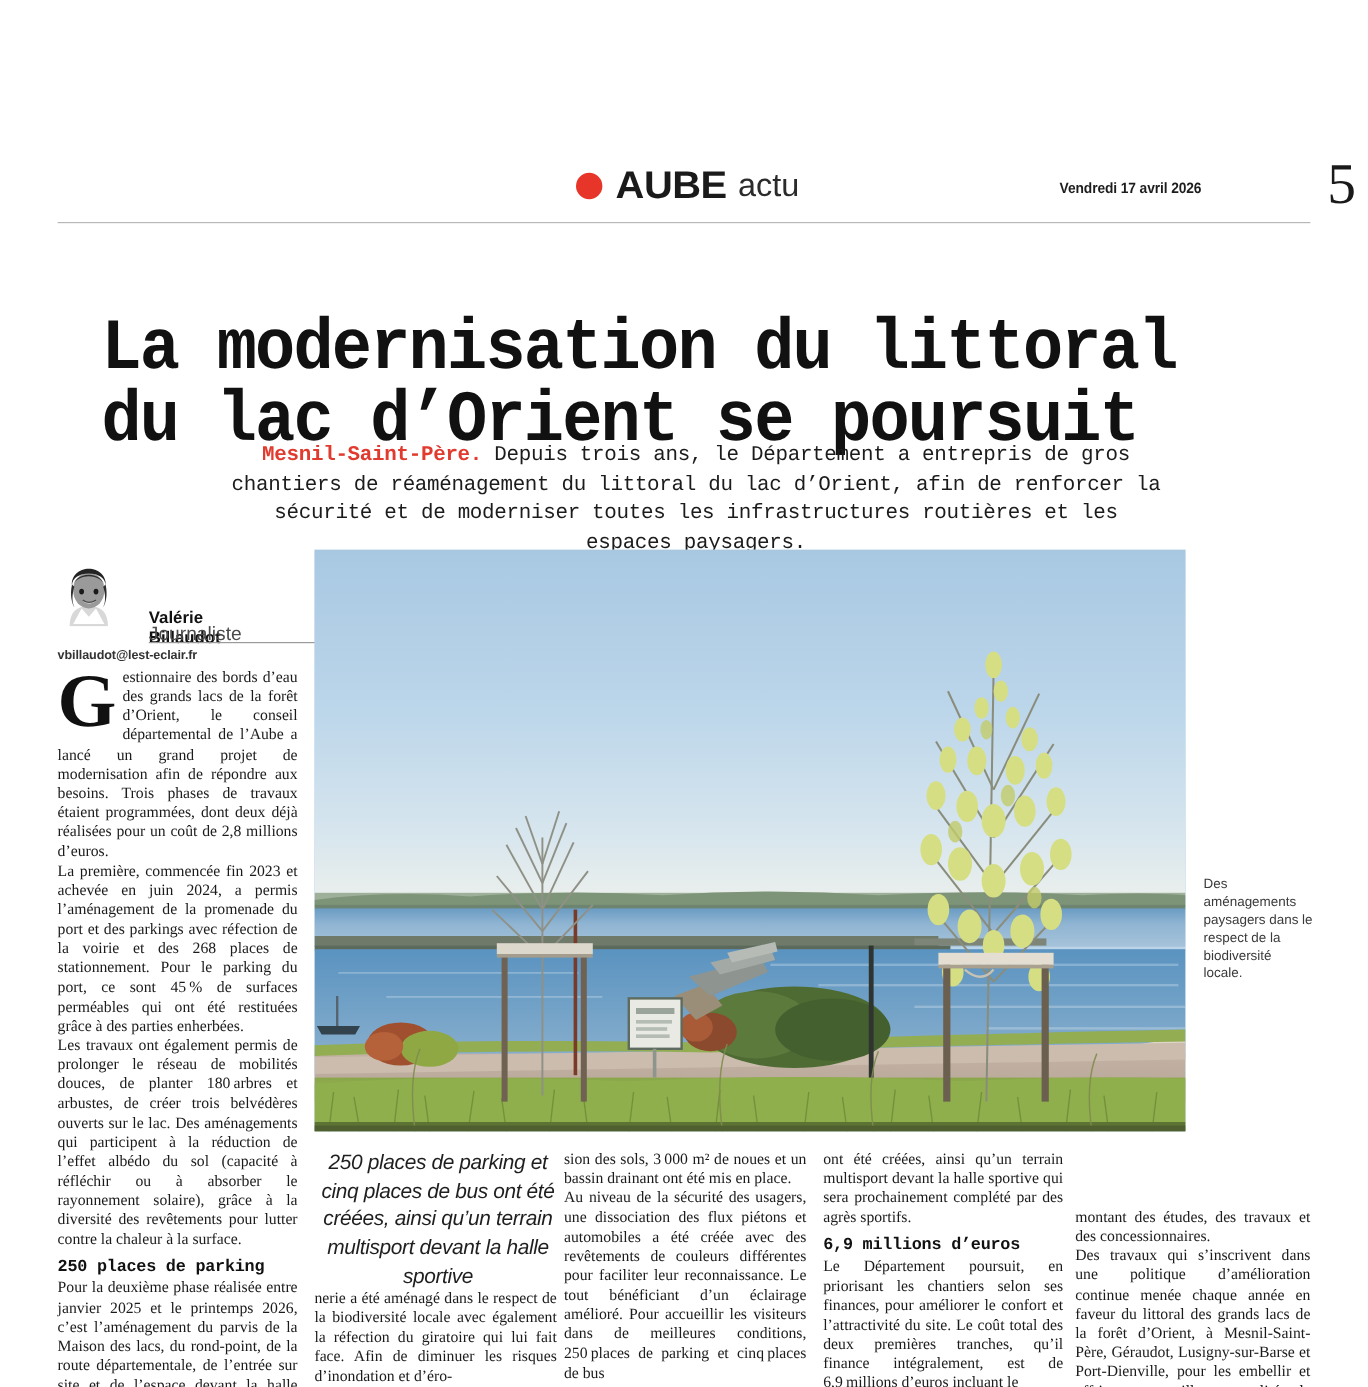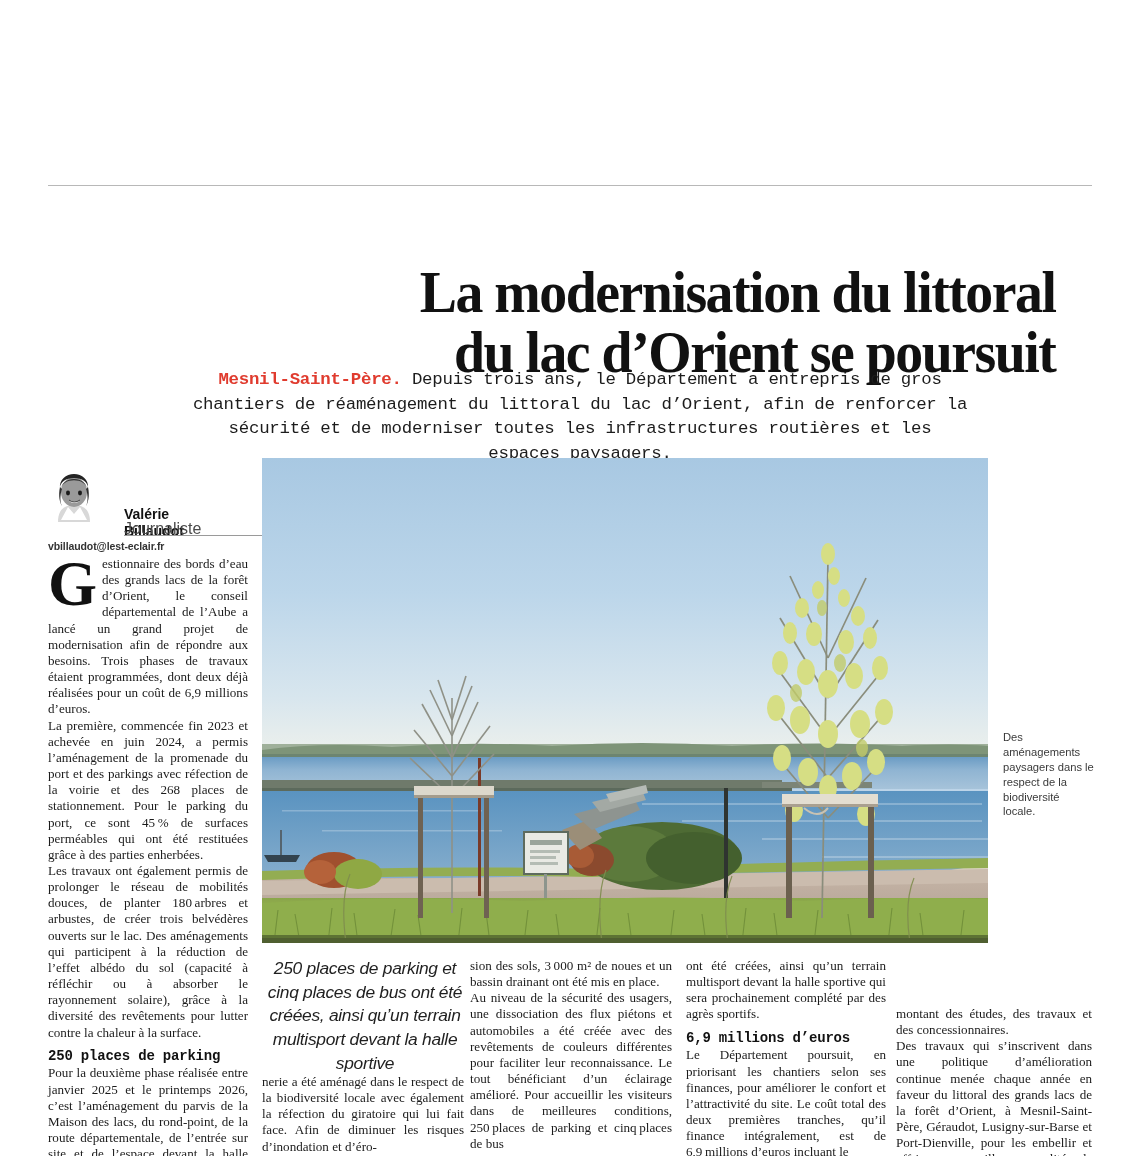--- a/index.html
+++ b/index.html
@@ -19,22 +19,22 @@
     letter-spacing:-0.4px;color:#1a1a1a;line-height:1;transform:scaleX(1.04);transform-origin:left center;}
   .mast-actu{font-family:"Liberation Sans", sans-serif;font-weight:400;font-size:27px;color:#2b2b2b;
     line-height:1;margin-left:2px;}
   .mast-date{position:absolute;left:835px;top:12px;font-family:"Liberation Sans", sans-serif;
     font-size:12.5px;font-weight:600;color:#1d1d1d;letter-spacing:-0.1px;transform:scaleX(.92);transform-origin:left center;}
   .mast-page{position:absolute;left:1058px;top:-8px;font-family:"Liberation Serif", serif;
     font-size:48px;color:#1a1a1a;line-height:1;font-weight:400;}
   .mast-rule{position:absolute;left:48px;top:185px;width:1044px;height:1px;background:#b8b8b8;}
 
   
-  .headline{position:absolute;left:48px;top:222px;width:1044px;text-align:right;
-    font-family:Liberation Serif, serif;font-weight:bold;color:#111111;
+  .headline{position:absolute;left:48px;top:222px;width:1044px;text-align:left;
+    font-family:Liberation Mono, monospace;font-weight:bold;color:#111111;
     font-size:60px;line-height:1.0;letter-spacing:-1.6px;}
   .headline span{display:block;transform:scaleX(0.93);transform-origin:center center;}
 
   
   .chapeau{position:absolute;left:190px;top:368px;width:780px;text-align:center;
     font-family:Liberation Mono, monospace;font-size:17.4px;line-height:1.42;color:#1c1c1c;
     letter-spacing:-0.25px;}
   .chapeau .loc{color:#e03b2e;font-weight:bold;}
 
   
@@ -77,20 +77,29 @@
     font-family:"Liberation Sans", sans-serif;font-size:11.2px;line-height:1.33;color:#3a3a3a;}
 
   .endmark{display:inline-block;width:7px;height:7px;border-radius:50%;background:#111;
     vertical-align:baseline;margin-left:3px;}
 </style>
 </head>
 <body>
 
 <div class="page">
 
+  <div class="masthead">
+    <div class="mast-center">
+      <span class="mast-dot"></span>
+      <span class="mast-aube">AUBE</span>
+      <span class="mast-actu">actu</span>
+    </div>
+    <div class="mast-date">Vendredi 17 avril 2026</div>
+    <div class="mast-page">5</div>
+  </div>
   <div class="mast-rule"></div>
 
   <h1 class="headline">
     <span>La modernisation du littoral</span>
     <span>du lac d’Orient se poursuit</span>
   </h1>
 
   <div class="chapeau">
     <span class="loc">Mesnil-Saint-Père.</span><span> Depuis trois ans, le Département a entrepris de gros chantiers de réaménagement du littoral du lac d’Orient, afin de renforcer la sécurité et de moderniser toutes les infrastructures routières et les espaces paysagers.</span>
   </div>
@@ -331,21 +340,21 @@
       </g>
 
       <rect x="0" y="480" width="726" height="5" fill="#4f5f30"></rect>
     </svg>
   </figure>
   <div class="caption">Des aménagements paysagers dans le respect de la biodiversité locale.</div>
 
   <div class="pullquote">250 places de parking et cinq places de bus ont été créées, ainsi qu’un terrain multisport devant la halle sportive</div>
 
   <div class="col c1">
-    <p><span class="dropcap">G</span><span>estionnaire des bords d’eau des grands lacs de la forêt d’Orient, le conseil départemental de l’Aube a lancé un grand projet de modernisation afin de répondre aux besoins. Trois phases de travaux étaient programmées, dont deux déjà réalisées pour un coût de 6,9 millions d’euros.</span></p>
+    <p><span class="dropcap">G</span><span>estionnaire des bords d’eau des grands lacs de la forêt d’Orient, le conseil départemental de l’Aube a lancé un grand projet de modernisation afin de répondre aux besoins. Trois phases de travaux étaient programmées, dont deux déjà réalisées pour un coût de 2,8 millions d’euros.</span></p>
     <p>La première, commencée fin 2023 et achevée en juin 2024, a permis l’aménagement de la promenade du port et des parkings avec réfection de la voirie et des 268 places de stationnement. Pour le parking du port, ce sont 45 % de surfaces perméables qui ont été restituées grâce à des parties enherbées.</p>
     <p>Les travaux ont également permis de prolonger le réseau de mobilités douces, de planter 180 arbres et arbustes, de créer trois belvédères ouverts sur le lac. Des aménagements qui participent à la réduction de l’effet albédo du sol (capacité à réfléchir ou à absorber le rayonnement solaire), grâce à la diversité des revêtements pour lutter contre la chaleur à la surface.</p>
     <div class="sub">250 places de parking</div>
     <p>Pour la deuxième phase réalisée entre janvier 2025 et le printemps 2026, c’est l’aménagement du parvis de la Maison des lacs, du rond-point, de la route départementale, de l’entrée sur site et de l’espace devant la halle sportive qui ont été concernés. Le parvis de la capitai-</p>
   </div>
 
   <div class="col c2">
     <p>nerie a été aménagé dans le respect de la biodiversité locale avec également la réfection du giratoire qui lui fait face. Afin de diminuer les risques d’inondation et d’éro-</p>
   </div>
 

